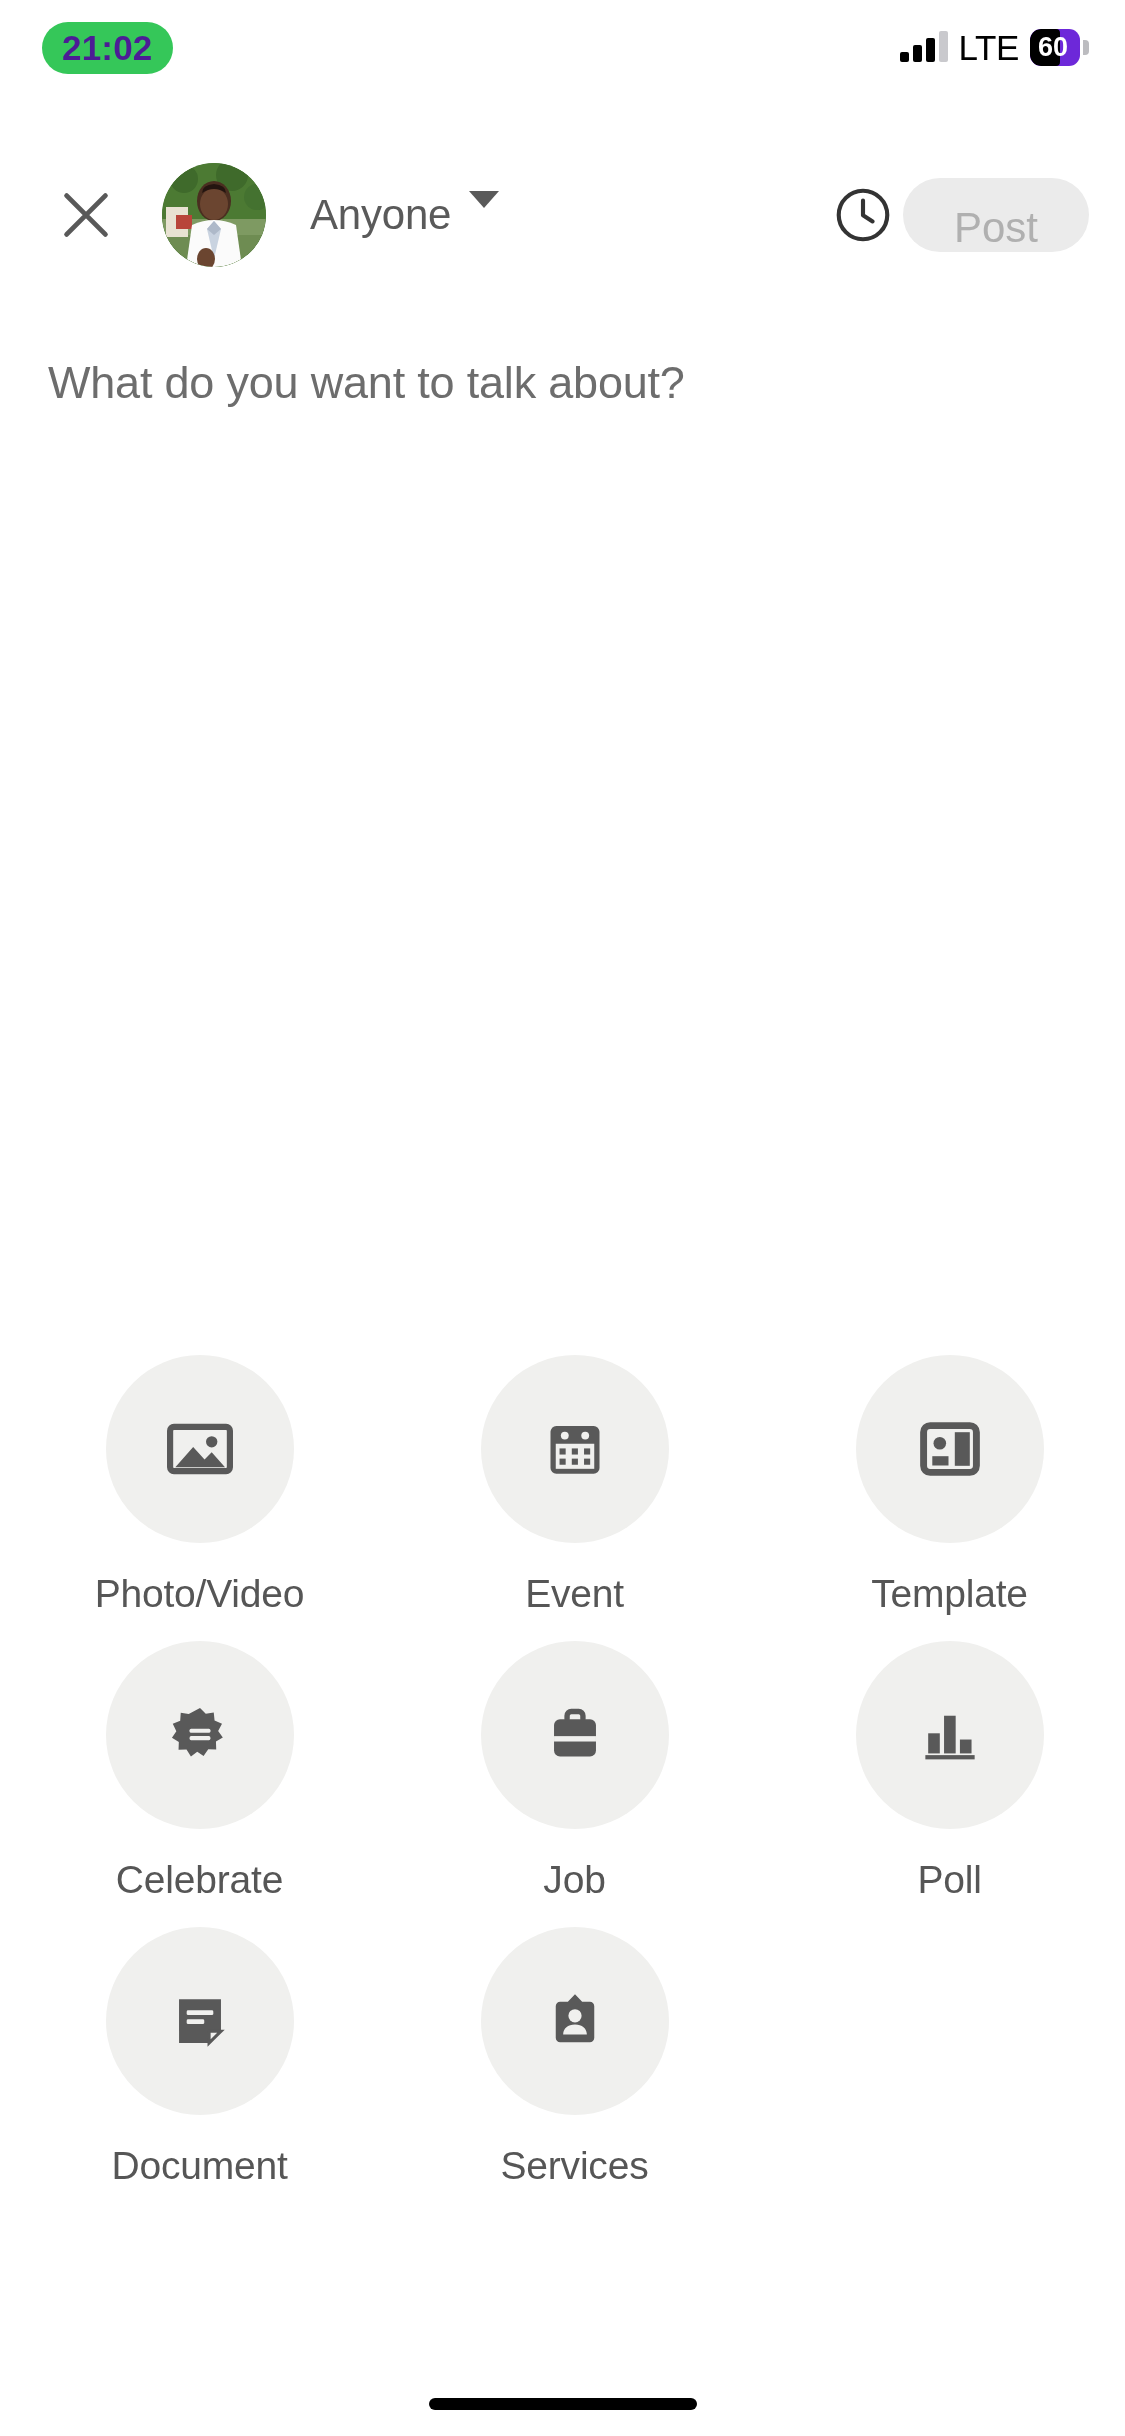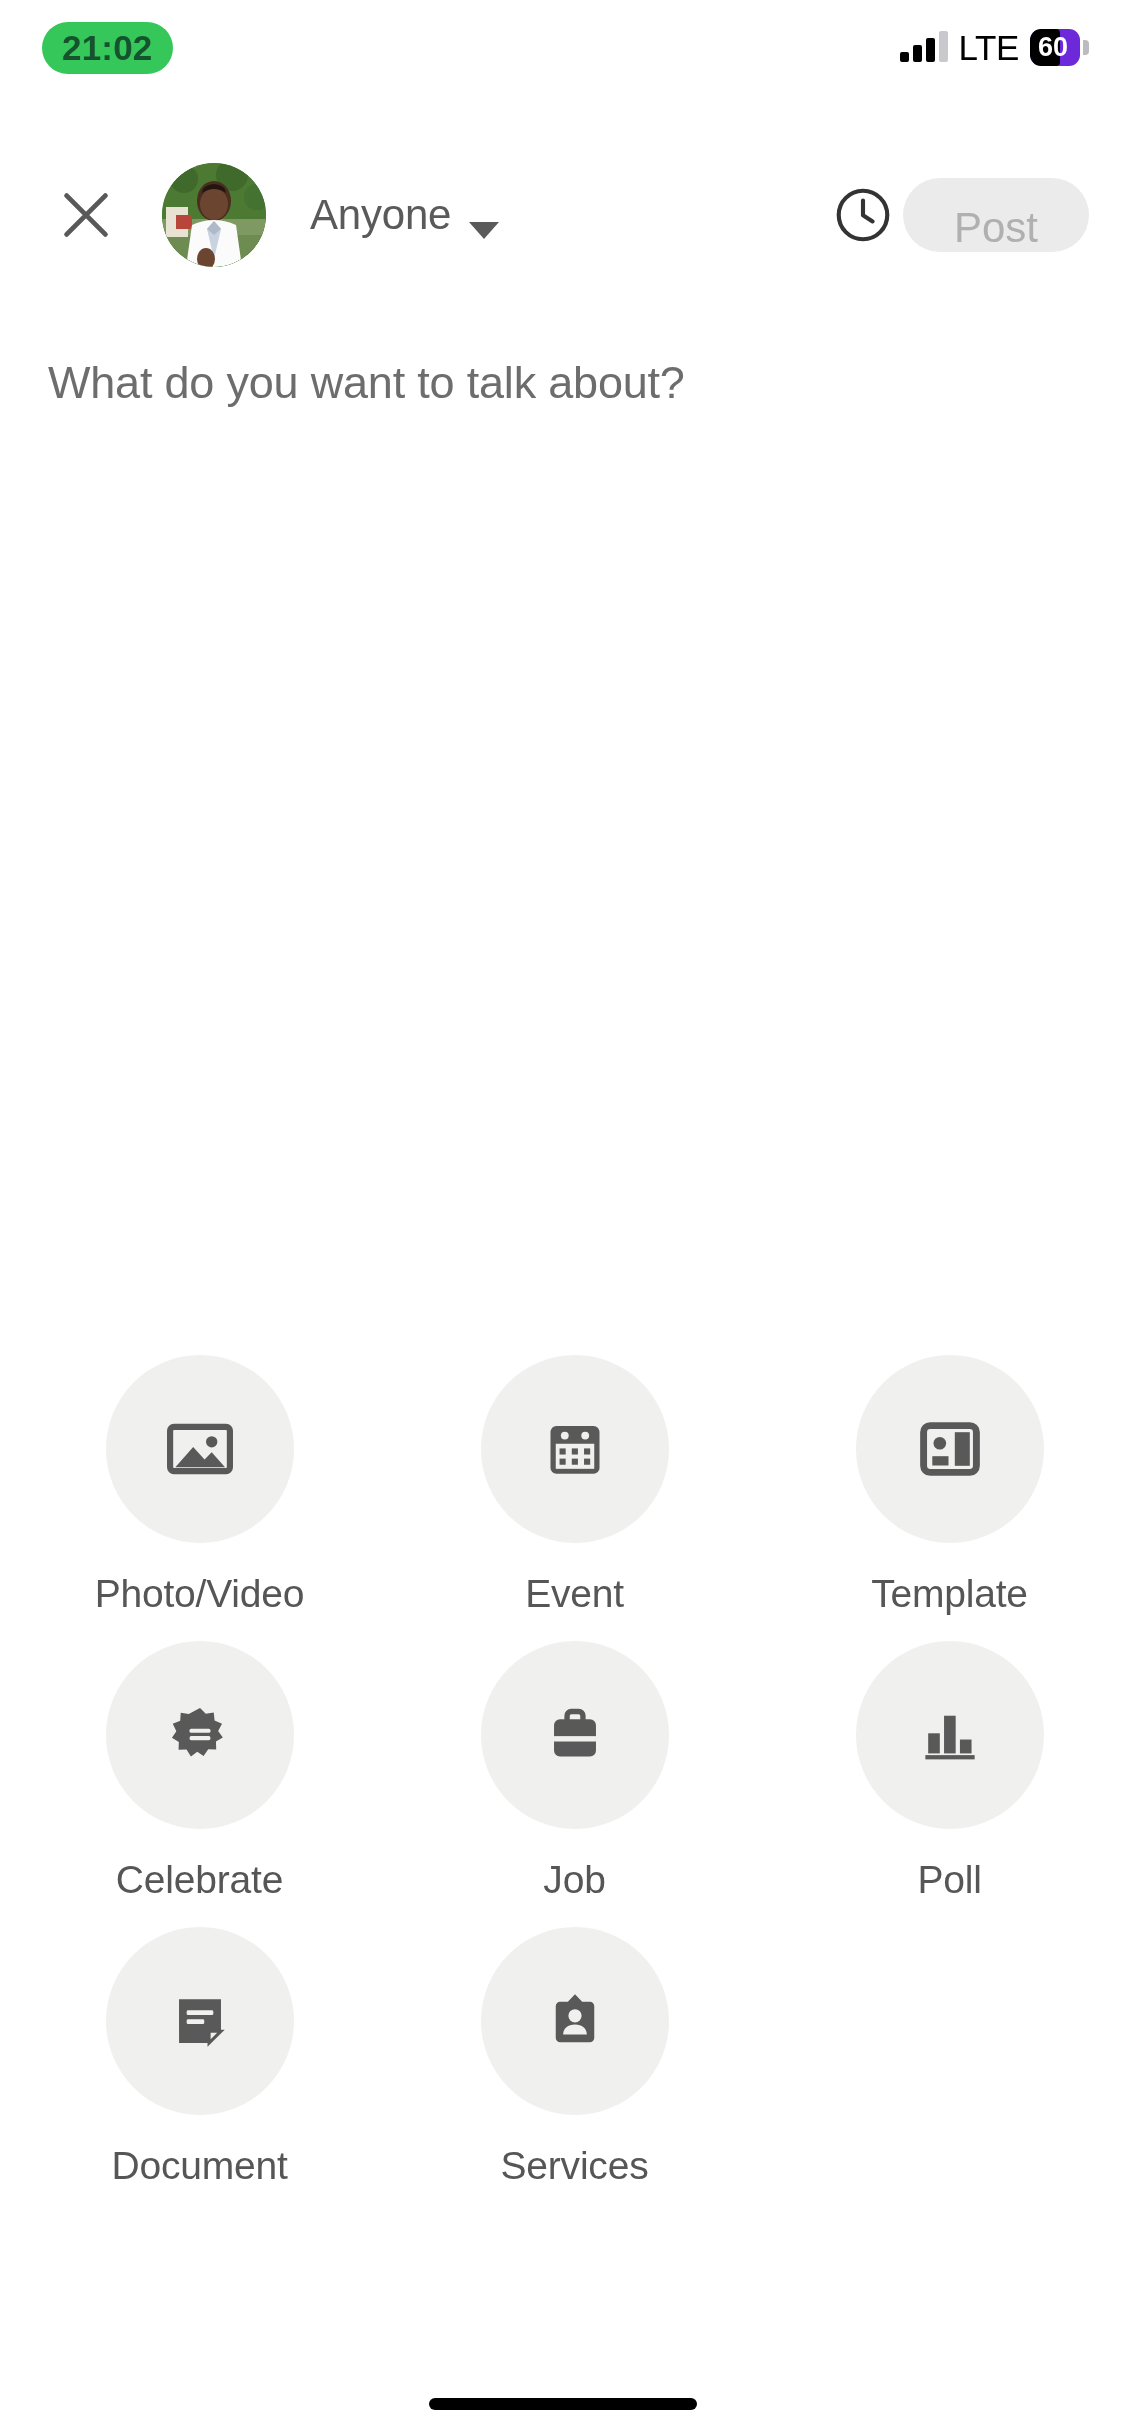--- a/index.html
+++ b/index.html
@@ -24,21 +24,21 @@
     position: absolute;
     left: 42px; top: 22px;
     height: 52px;
     min-width: 107px;
     padding: 0 20px;
     background: #35c759;
     border-radius: 26px;
     display: flex; align-items: center; justify-content: center;
   }
   .status-time-pill span {
-    color: #14532d;
+    color: #4c1d95;
     font-size: 35px;
     font-weight: 600;
     letter-spacing: 0.2px;
   }
   .status-right {
     position: absolute;
     right: 36px; top: 26px;
     display: flex; align-items: center; gap: 11px;
     height: 42px;
   }
@@ -90,21 +90,21 @@
   .avatar {
     position:absolute; left: 162px; top: 50%; transform: translateY(-50%);
     width: 104px; height: 104px;
     border-radius: 50%;
     overflow: hidden;
     background: #4e7a3a;
     cursor:pointer;
   }
   .audience {
     position:absolute; left: 310px; top:50%; transform: translateY(-50%);
-    display:flex; align-items:flex-end; gap: 18px;
+    display:flex; align-items:flex-start; gap: 18px;
     cursor:pointer;
   }
   .audience-label {
     font-size: 42px; color: #5a5a5a; font-weight: 400; letter-spacing: -0.2px;
   }
   .caret-down {
     width: 0; height: 0;
     border-left: 15px solid transparent;
     border-right: 15px solid transparent;
     border-top: 17px solid #5a5a5a;

